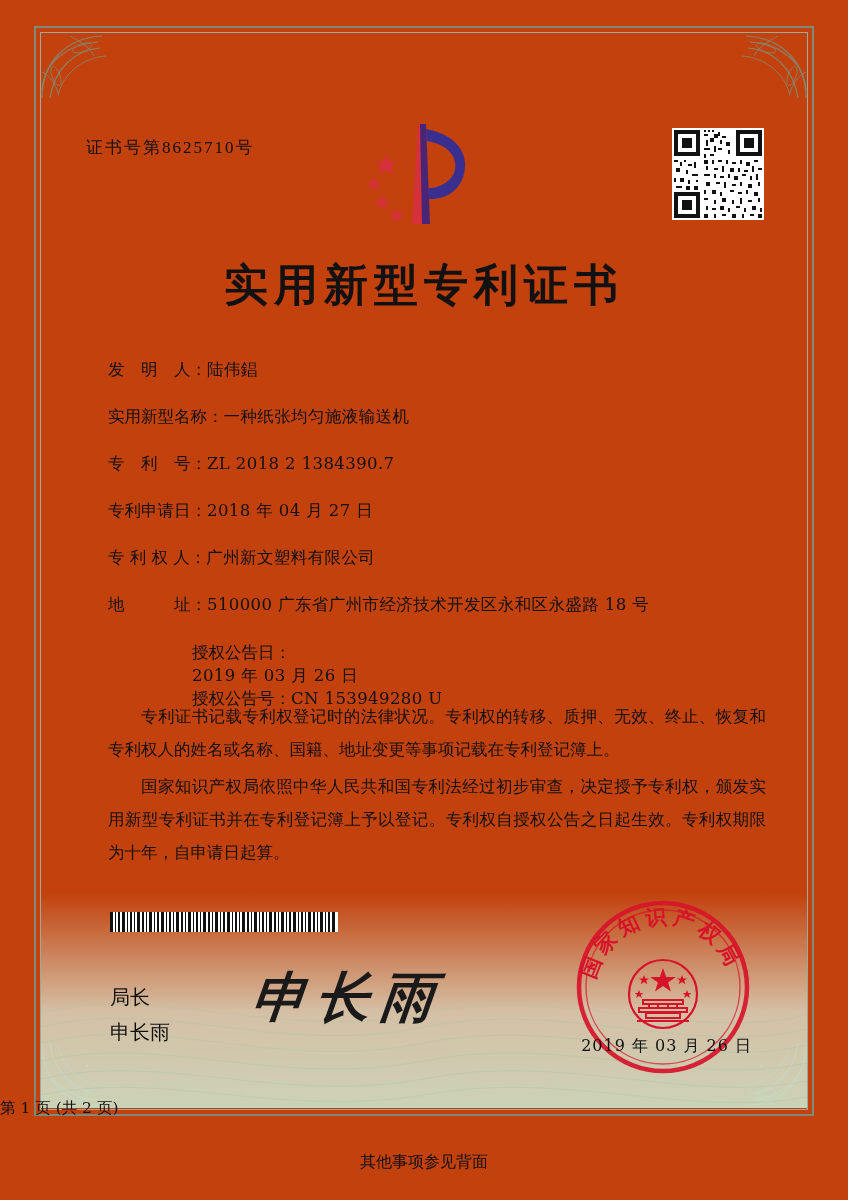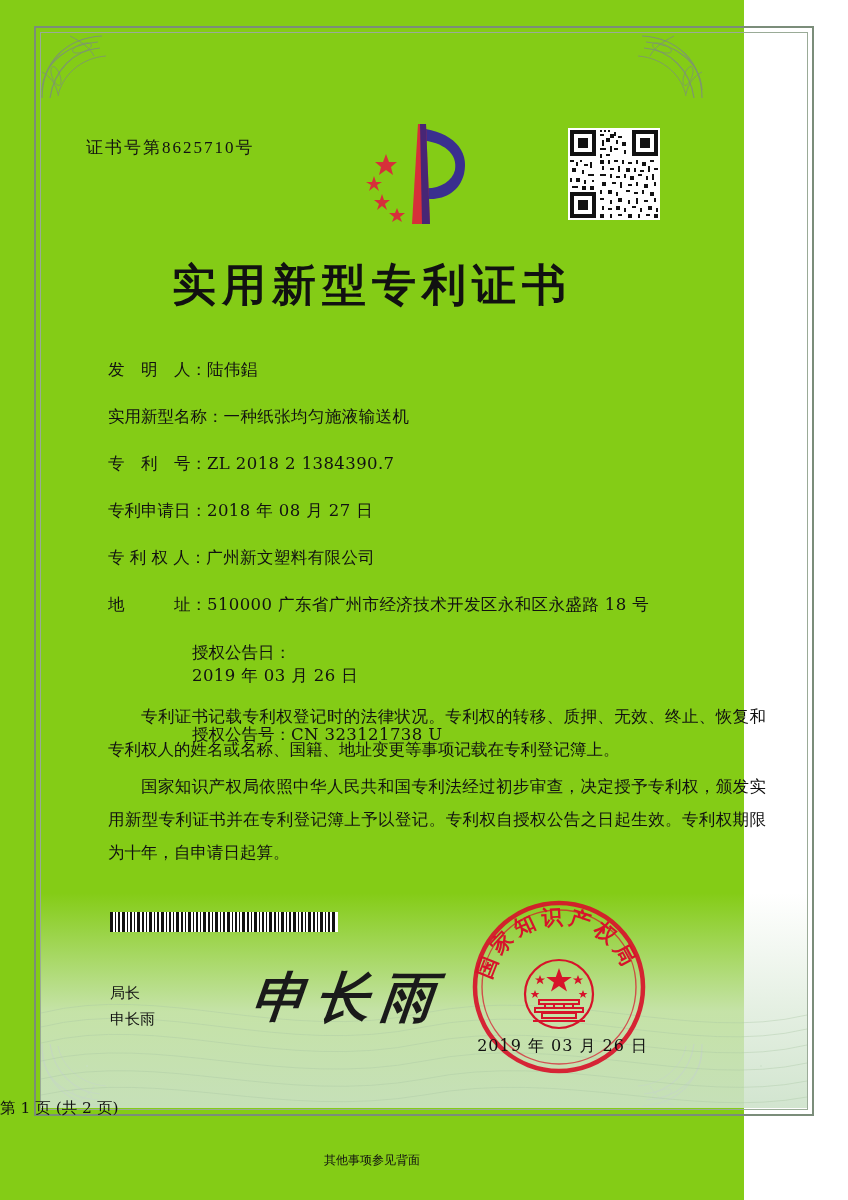--- a/index.html
+++ b/index.html
@@ -13,22 +13,22 @@
     font-family: "Liberation Serif", serif;
     color: #111;
     position: relative;
     overflow: hidden;
   }
 
   
   .page {
     position: absolute;
     left: 0; top: 0;
-    width: 744px; height: 1200px;
-    background: #84cc16;
+    width: 848px; height: 1200px;
+    background: #c2410c;
   }
 
   
   .frame-outer {
     position: absolute;
     left: 34px; top: 26px;
     width: 780px; height: 1090px;
     border: 2px solid #7b8d7a;
     box-sizing: border-box;
   }
@@ -130,21 +130,20 @@
     letter-spacing: .4px;
   }
   .field-row.two-col {
     justify-content: flex-start;
     flex-direction: column;
   }
   .col-second {
     margin-left: 84px;
     display: flex;
     align-items: baseline;
-    margin-top: 36px;
   }
 
   
   .paras {
     position: absolute;
     left: 108px; top: 700px;
     width: 658px;
     font-size: 16.5px;
     line-height: 2.0;
     text-align: justify;
@@ -159,21 +158,21 @@
   .barcode {
     position: absolute;
     left: 110px; top: 912px;
     width: 228px; height: 20px;
   }
 
   
   .sig-labels {
     position: absolute;
     left: 110px; top: 980px;
-    font-size: 15px;
+    font-size: 20px;
     line-height: 1.75;
     font-family: Liberation Sans, sans-serif;
   }
   .sig-script {
     position: absolute;
     left: 252px; top: 962px;
     font-size: 54px;
     font-family: "DejaVu Serif", serif;
     font-style: italic;
     font-weight: bold;
@@ -204,21 +203,21 @@
     top: 1098px;
     text-align: left;
     font-size: 15.5px;
     font-family: "DejaVu Serif", serif;
   }
   .footer-note {
     position: absolute;
     left: 0; right: 0;
     top: 1152px;
     text-align: center;
-    font-size: 12px;
+    font-size: 16px;
     font-family: "DejaVu Serif", serif;
   }
 </style>
 </head>
 <body>
 
 <div class="page">
 
   <div class="frame-outer"></div>
   <div class="frame-inner"></div>
@@ -432,36 +431,36 @@
     <div class="field-row">
       <span class="field-label">实用新型名称：</span>
       <span class="field-value">一种纸张均匀施液输送机</span>
     </div>
     <div class="field-row">
       <span class="field-label">专　利　号：</span>
       <span class="field-value">ZL 2018 2 1384390.7</span>
     </div>
     <div class="field-row">
       <span class="field-label">专利申请日：</span>
-      <span class="field-value">2018 年 08 月 27 日</span>
+      <span class="field-value">2018 年 04 月 27 日</span>
     </div>
     <div class="field-row">
       <span class="field-label">专 利 权 人：</span>
       <span class="field-value">广州新文塑料有限公司</span>
     </div>
     <div class="field-row">
       <span class="field-label">地　　　址：</span>
       <span class="field-value">510000 广东省广州市经济技术开发区永和区永盛路 18 号</span>
     </div>
     <div class="field-row two-col">
       <span class="field-label">授权公告日：</span>
       <span class="field-value">2019 年 03 月 26 日</span>
       <span class="col-second">
         <span class="field-label">授权公告号：</span>
-        <span class="field-value">CN 323121738 U</span>
+        <span class="field-value">CN 153949280 U</span>
       </span>
     </div>
   </div>
 
   <div class="paras">
     <p>专利证书记载专利权登记时的法律状况。专利权的转移、质押、无效、终止、恢复和专利权人的姓名或名称、国籍、地址变更等事项记载在专利登记簿上。</p>
     <p>国家知识产权局依照中华人民共和国专利法经过初步审查，决定授予专利权，颁发实用新型专利证书并在专利登记簿上予以登记。专利权自授权公告之日起生效。专利权期限为十年，自申请日起算。</p>
   </div>
 
   <div class="barcode">

